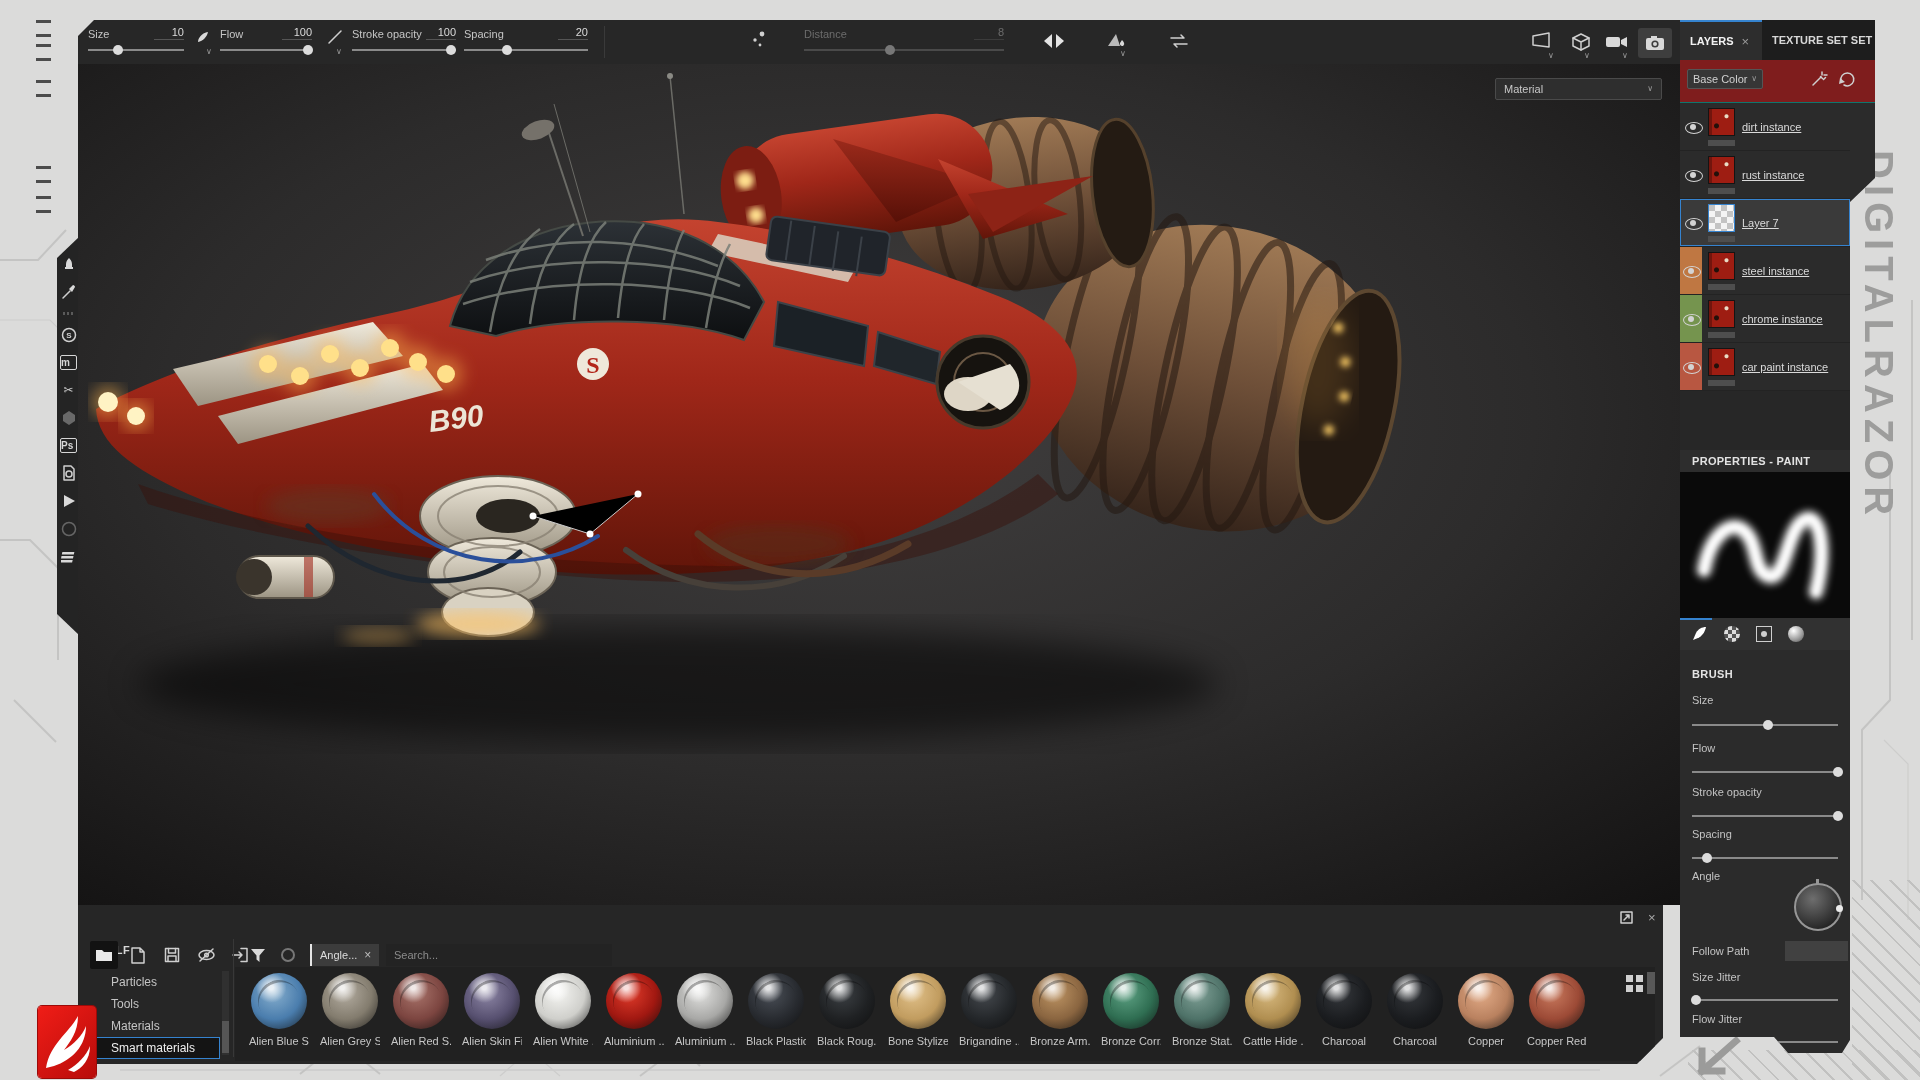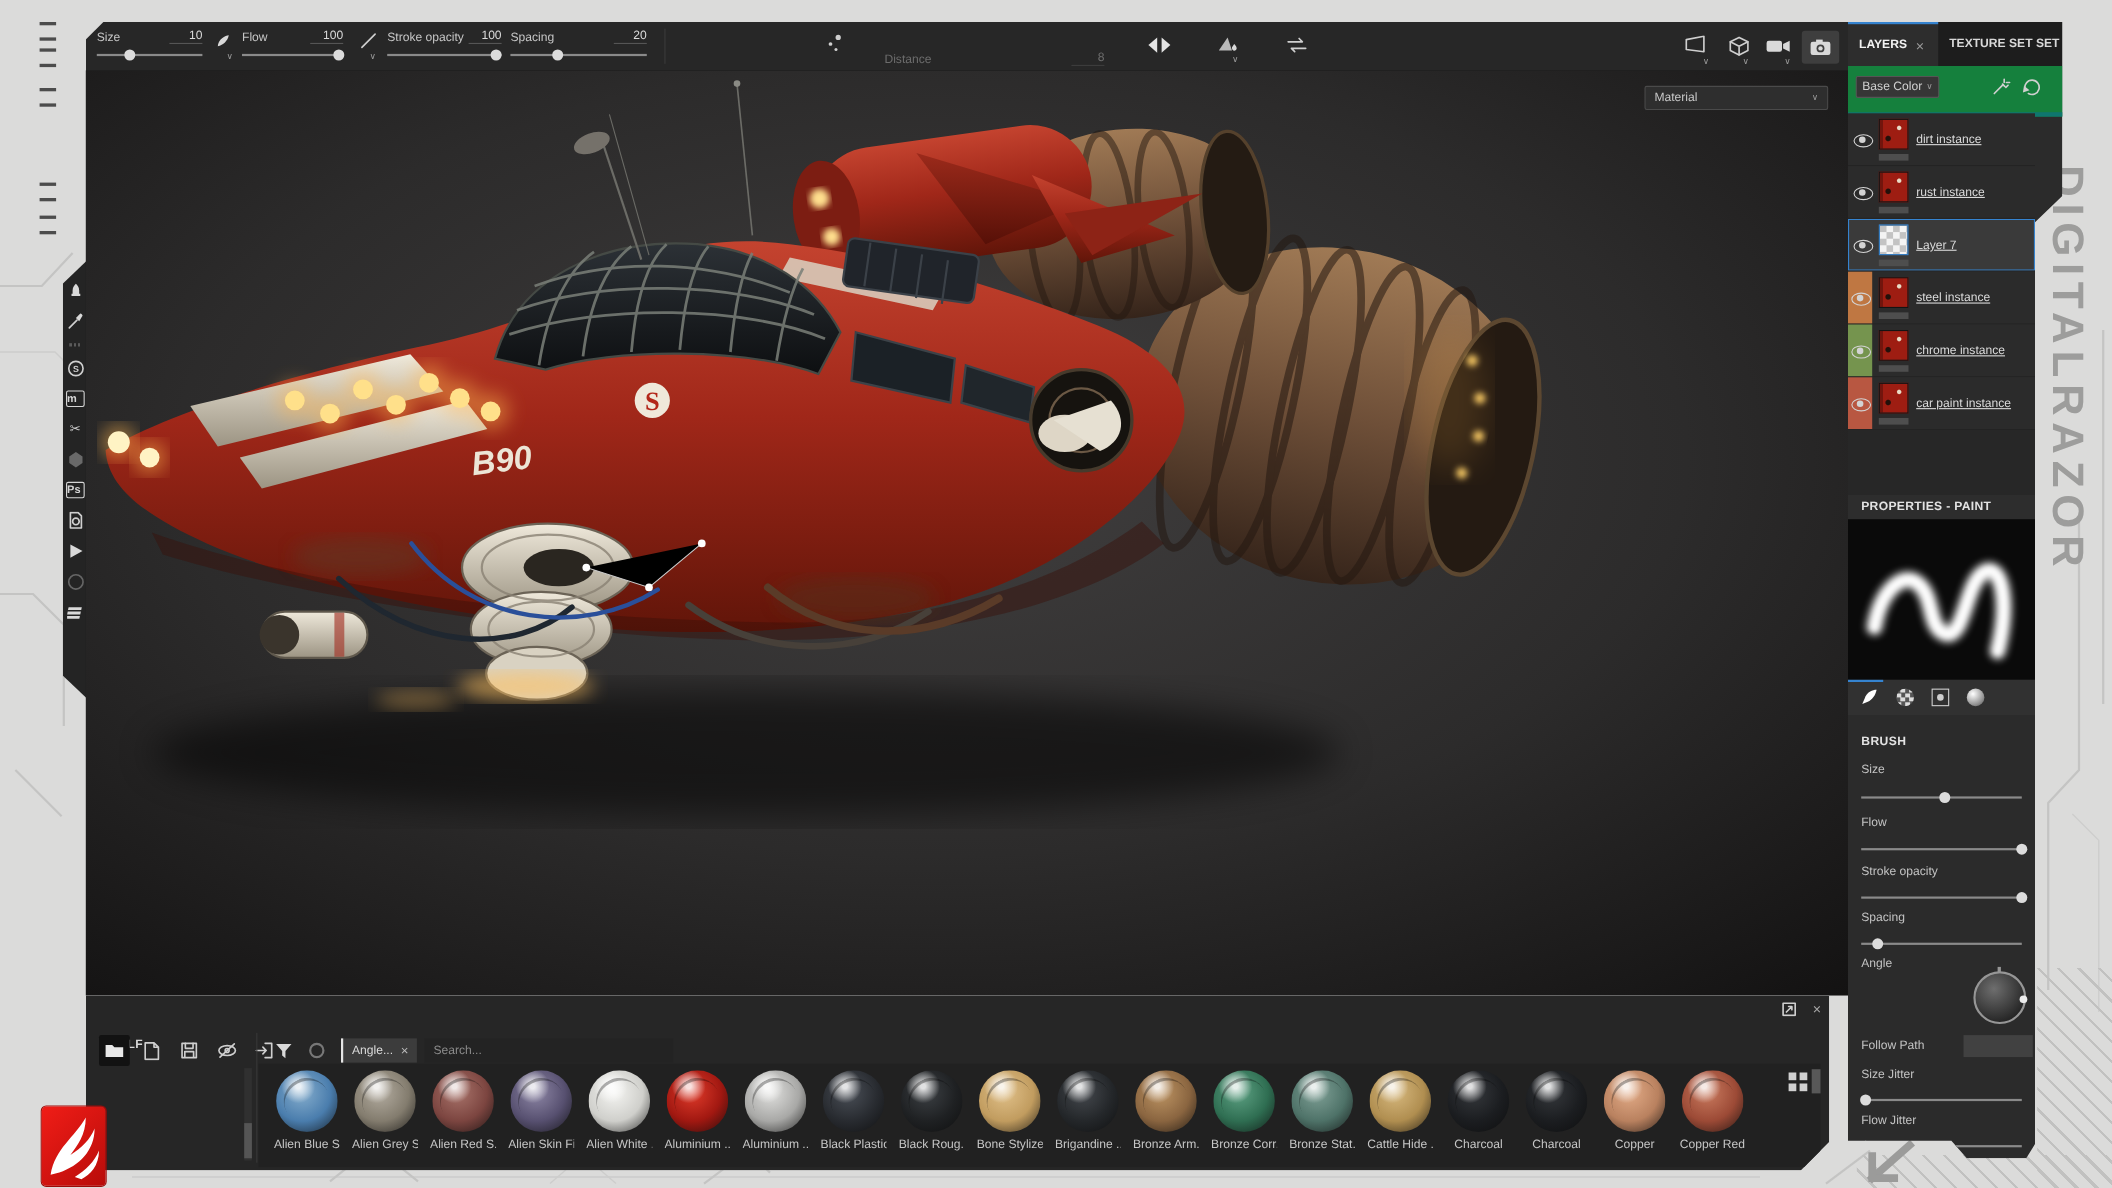--- a/index.html
+++ b/index.html
@@ -33,21 +33,21 @@
 
   
   .topbar{position:absolute;left:78px;top:20px;width:1602px;height:44px;background:#272727;
     border-bottom:1px solid #161616;clip-path:polygon(16px 0,100% 0,100% 100%,0 100%,0 16px);}
   .tb-param{position:absolute;top:6px;}
   .prow{display:flex;justify-content:space-between;align-items:flex-end;font-size:11px;color:#c6c6c6;}
   .pvalue{min-width:30px;text-align:right;border-bottom:1px solid #555;padding-bottom:1px;color:#dadada;}
   .slider{position:relative;height:12px;margin-top:4px;}
   .slider .track{position:absolute;left:0;right:0;top:5px;height:2px;background:#8a8a8a;}
   .slider .thumb{position:absolute;top:1px;left:calc(var(--p,0%) - 5px);width:10px;height:10px;border-radius:50%;background:#dcdcdc;}
-  .tb-disabled .prow{color:#6c6c6c;margin-top:20px;}
+  .tb-disabled .prow{color:#6c6c6c;}
   .tb-disabled .pvalue{color:#6c6c6c;border-bottom-color:#3c3c3c;}
   .tb-disabled .track{background:#4a4a4a;}
   .tb-disabled .thumb{background:#777;}
   .tbdiv{position:absolute;top:6px;width:1px;height:32px;background:#3a3a3a;}
   .chev{font-size:8px;color:#9a9a9a;line-height:8px;}
   .tbico{position:absolute;top:12px;}
   .camera-box{position:absolute;left:1560px;top:8px;width:34px;height:30px;background:#3e3e3e;border-radius:3px;
     display:flex;align-items:center;justify-content:center;}
 
   
@@ -58,21 +58,21 @@
 
   
   .rpanel{position:absolute;left:1680px;top:20px;width:195px;height:1036px;background:#2b2b2b;
     clip-path:polygon(0 0,195px 0,195px 158px,170px 182px,170px 1020px,162px 1033px,108px 1033px,94px 1017px,0 1017px);}
   .tabbar{position:absolute;left:0;top:0;width:195px;height:40px;background:#1d1d1d;}
   .tab-l{position:absolute;left:0;top:0;width:82px;height:40px;background:#2d2d2d;border-top:2px solid #3583cf;
     box-sizing:border-box;display:flex;align-items:center;padding-left:10px;gap:8px;font-size:11px;font-weight:bold;color:#f2f2f2;}
   .tab-l .x{color:#9a9a9a;font-weight:normal;font-size:13px;}
   .tab-t{position:absolute;left:82px;top:0;width:113px;height:40px;display:flex;align-items:center;padding-left:10px;
     box-sizing:border-box;font-size:11px;font-weight:bold;color:#d8d8d8;white-space:nowrap;overflow:hidden;}
-  .chrow{position:absolute;left:0;top:40px;width:195px;height:42px;background:#15803d;border-bottom:4px solid #0f766e;padding-left:43px;}
+  .chrow{position:absolute;left:0;top:40px;width:195px;height:42px;background:#7f1d1d;border-bottom:1px solid #0f766e;padding-left:43px;}
   .chsel{position:absolute;left:7px;top:9px;width:76px;height:20px;background:#363636;border:1px solid #555;border-radius:2px;
     box-sizing:border-box;display:flex;align-items:center;justify-content:space-between;padding:0 5px;font-size:11px;color:#d0d0d0;}
   .lrow{position:absolute;left:0;width:170px;height:48px;background:#2b2b2b;border-bottom:1px solid #232323;box-sizing:border-box;}
   .lrow.sel{background:#3a3a3a;box-shadow:inset 0 0 0 1px #3583cf;}
   .ltag{position:absolute;left:0;top:0;width:22px;height:100%;background:var(--tag,#888);}
   .eye{position:absolute;left:5px;top:19px;width:16px;height:10px;border:1px solid #d3d3d3;border-radius:50%;}
   .eye::after{content:"";position:absolute;left:4px;top:1px;width:6px;height:6px;border-radius:50%;background:#d3d3d3;}
   .lrow .fill-eye{left:3px;}
   .lthumb{position:absolute;left:28px;top:5px;width:27px;height:28px;box-sizing:border-box;}
   .lthumb.red{background-color:#9e1d12;border:1px solid #141414;
@@ -763,20 +763,26 @@
         </svg>
     </span>
     <div class="chip">
       <span>Angle...</span>
       <span class="x">×</span>
     </div>
     <input class="search" type="text" placeholder="Search..." style="">
 
     <div class="shelf-vdiv"></div>
 
+    <div class="cats">
+      <div class="cat">Particles</div>
+      <div class="cat">Tools</div>
+      <div class="cat">Materials</div>
+      <div class="cat sel">Smart materials</div>
+    </div>
     <div class="cat-scroll">
         <div class="th"></div>
       </div>
 
     <div class="swatch-panel">
       <div class="mats">
         <div class="mat">
             <div class="ball" style="--c: #4a7dad; --hi: #86aecd;"></div>
             <div class="nm">Alien Blue S...</div>
           </div>

